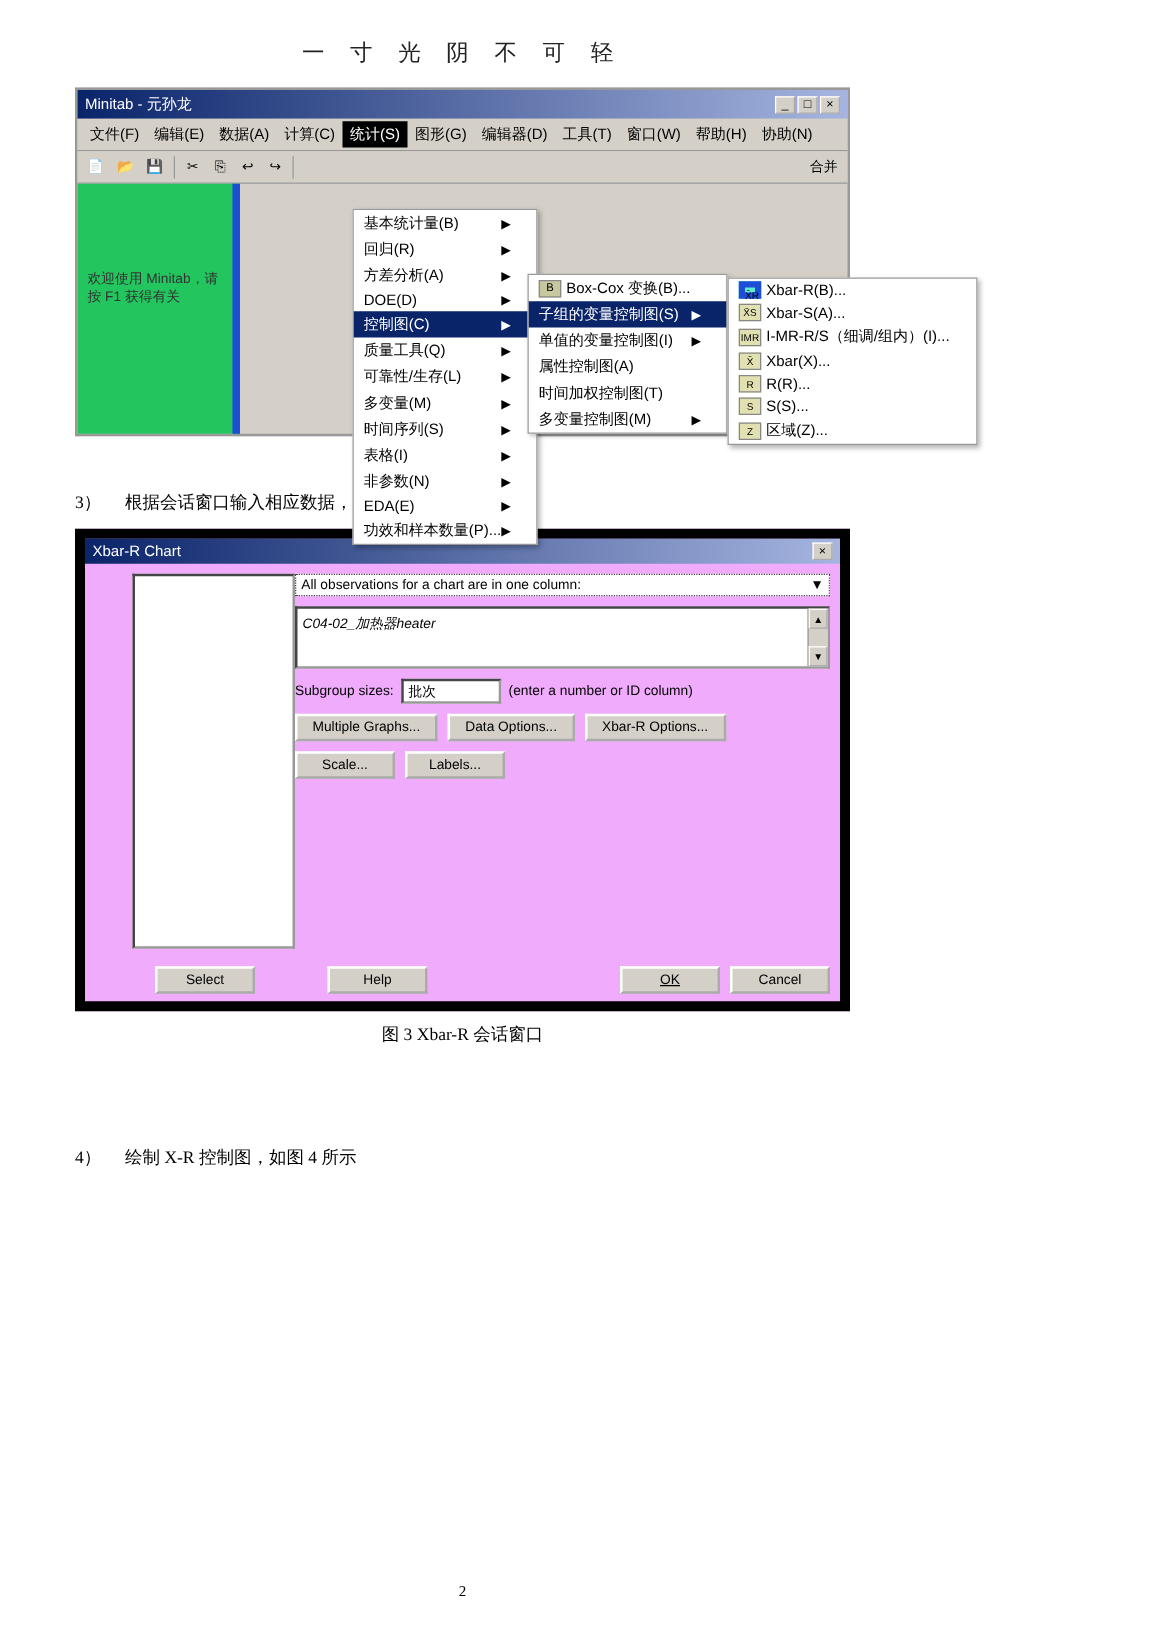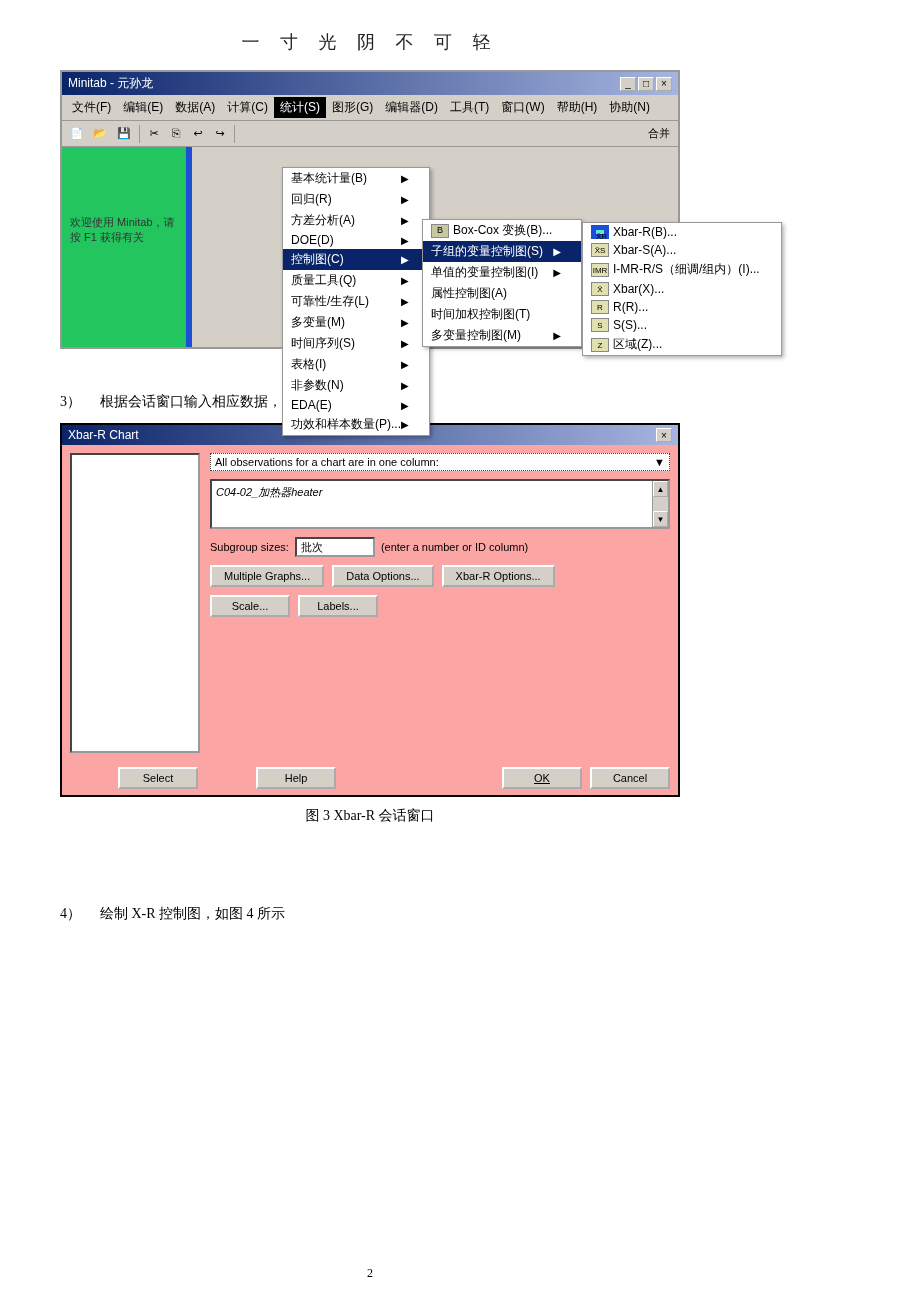--- a/index.html
+++ b/index.html
@@ -149,22 +149,22 @@
     
     .fig-caption {
       text-align: center;
       font-size: 14px;
       margin: 10px 0 16px;
       color: #000;
     }
 
     
     .dialog-window {
-      border: 2px solid #000000;
-      background: #fca5a5;
+      border: 8px solid #000000;
+      background: #f0abfc;
       font-family: 'MS Sans Serif', Arial, sans-serif;
       font-size: 12px;
       margin-bottom: 10px;
     }
 
     .dialog-titlebar {
       background: linear-gradient(to right, #0a246a, #a6b5e0);
       color: #fff;
       padding: 3px 6px;
       font-size: 12px;
@@ -183,21 +183,21 @@
       text-align: center;
       cursor: pointer;
       display: flex;
       align-items: center;
       justify-content: center;
     }
 
     .dialog-body {
       display: flex;
       padding: 8px;
-      gap: 10px;
+      margin-left: 30px;
     }
 
     .dialog-left {
       width: 130px;
       background: #fff;
       border: 2px inset #999;
       min-height: 300px;
       padding: 4px;
       font-size: 11px;
     }

